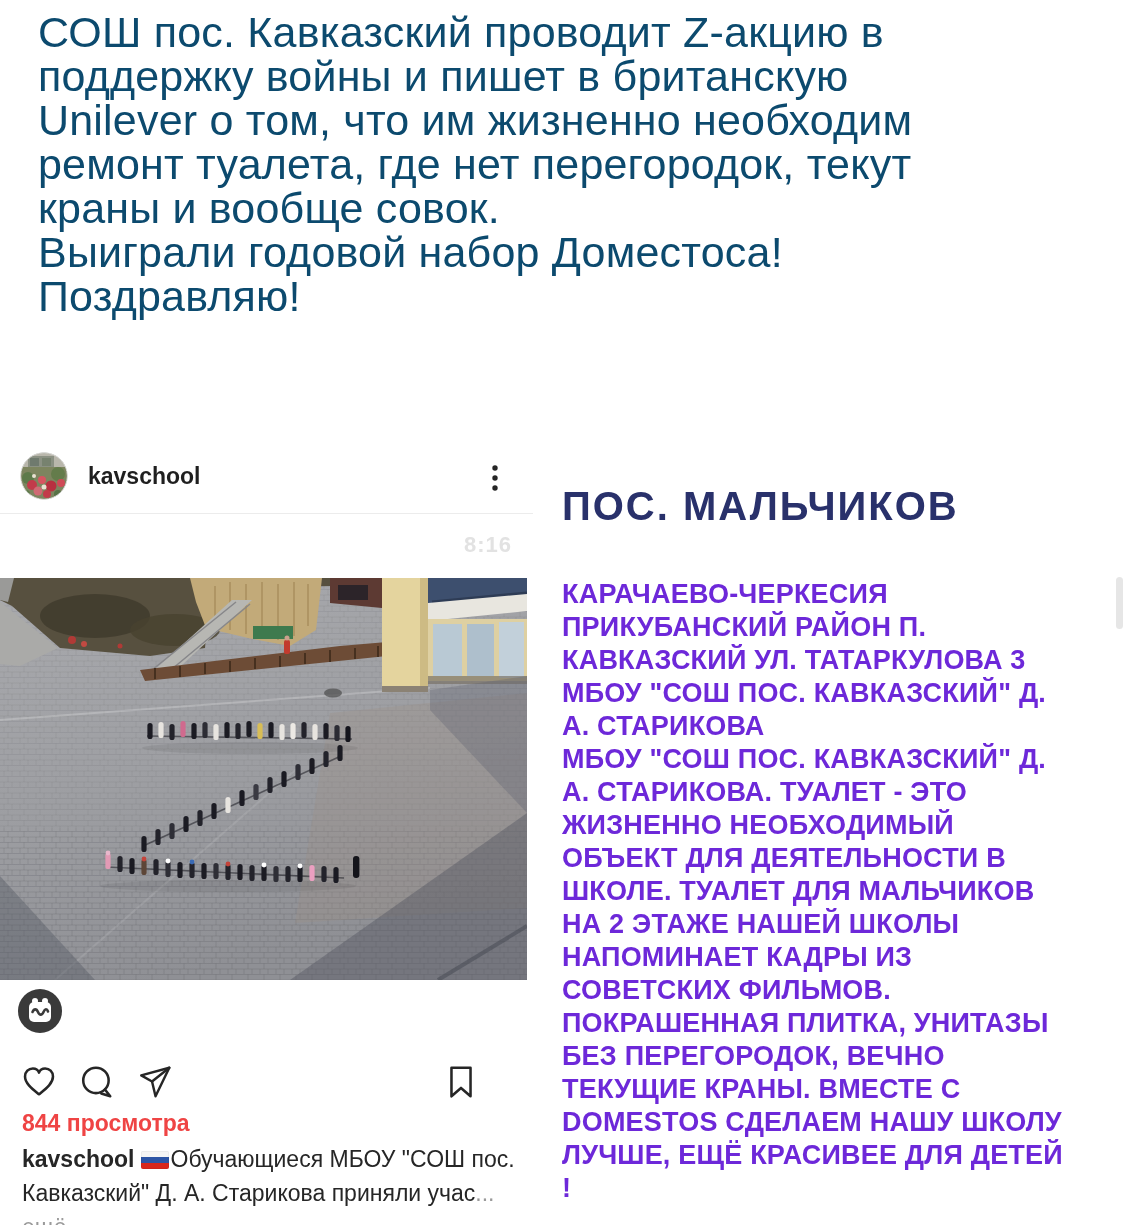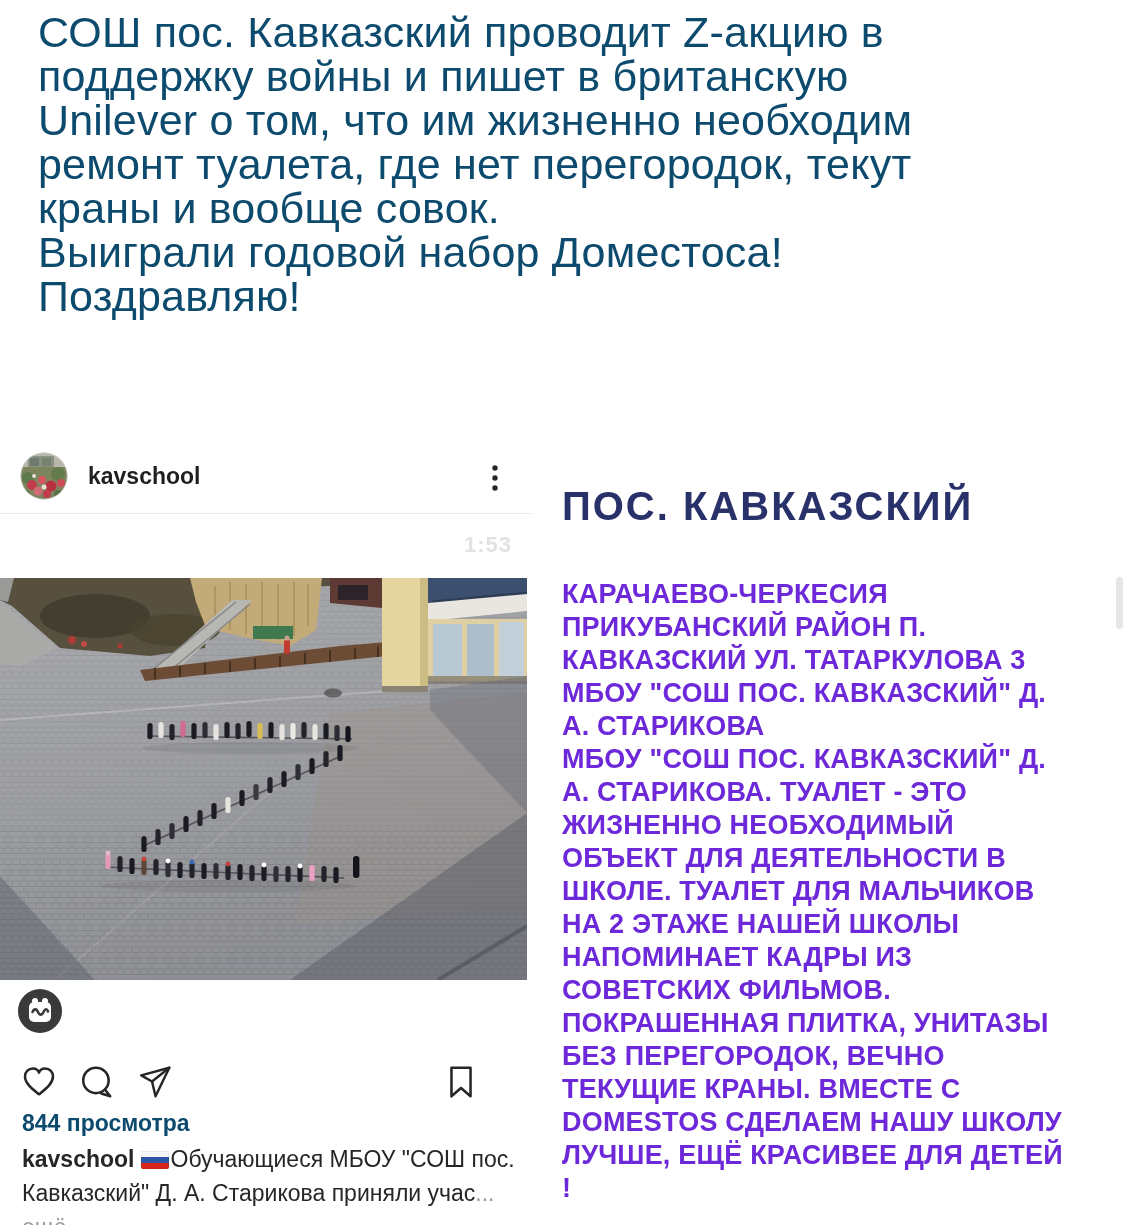--- a/index.html
+++ b/index.html
@@ -29,21 +29,21 @@
   .photo { left:0; top:578px; width:527px; height:402px; display:block; }
   .igtv-badge { left:17px; top:988px; width:46px; height:46px; }
 
   
   .act { top:1064px; width:36px; height:36px; cursor:pointer; }
   .act-like    { left:21px; }
   .act-comment { left:79px; }
   .act-share   { left:137px; }
   .act-save    { left:446px; width:30px; }
 
-  .views { left:22px; top:1110px; font-size:23px; font-weight:700; color:#0c4a6e; }
+  .views { left:22px; top:1110px; font-size:23px; font-weight:700; color:#ef4444; }
   .caption { left:22px; top:1142px; width:512px; font-size:23px; line-height:34px; color:#262626; }
   .caption .cap-user { font-weight:700; margin-right:6px; }
   .caption .flag {
     display:inline-block; width:28px; height:18px; border-radius:2px; vertical-align:-2px;
     background:linear-gradient(180deg,#f5f5f5 0 33%, #2d55a5 33% 66%, #d8261c 66% 100%);
     margin-right:2px; box-shadow:0 0 0 0.5px rgba(0,0,0,.08) inset;
   }
   .caption .cap-text { white-space:pre-line; }
   .caption .cap-more { color:#9a9a9a; cursor:pointer; }
 
@@ -105,21 +105,21 @@
 <div class="abs username">kavschool</div>
 <div class="abs menu-dots">
   <svg width="14" height="28" viewBox="0 0 14 28">
     <circle cx="7" cy="4" r="2.7" fill="#262626"></circle>
     <circle cx="7" cy="14" r="2.7" fill="#262626"></circle>
     <circle cx="7" cy="24" r="2.7" fill="#262626"></circle>
   </svg>
 </div>
 <div class="abs header-divider"></div>
 
-<div class="abs duration">1:53</div>
+<div class="abs duration">8:16</div>
 
 <svg class="abs photo" viewBox="0 0 527 402">
   <defs>
     <linearGradient id="pgrad" x1="0" y1="0" x2="0.3" y2="1">
       <stop offset="0" stop-color="#a9aaae"></stop>
       <stop offset="0.55" stop-color="#9d9ea2"></stop>
       <stop offset="1" stop-color="#8f9095"></stop>
     </linearGradient>
     <pattern id="pav" width="16" height="11" patternUnits="userSpaceOnUse">
       <path d="M0 0.5 H16 M0 6 H16 M8 0.5 V6 M4 6 V11 M12 6 V11" stroke="rgba(40,40,50,0.08)" stroke-width="1" fill="none"></path>
@@ -298,21 +298,21 @@
     <path d="M5 3.5 H23 V30.5 L14 22.6 L5 30.5 Z" fill="none" stroke="#262626" stroke-width="2.4" stroke-linejoin="round"></path>
   </svg>
 </div>
 
 <div class="abs views">844 просмотра</div>
 <div class="abs caption">
   <span class="cap-user">kavschool</span><span class="flag"></span><span class="cap-text">Обучающиеся МБОУ "СОШ пос.
 Кавказский" Д. А. Старикова приняли учас</span><span class="cap-more">... ещё</span>
 </div>
 
-<div class="abs flyer-title">ПОС. КАВКАЗСКИЙ</div>
+<div class="abs flyer-title">ПОС. МАЛЬЧИКОВ</div>
 <div class="abs flyer-body">КАРАЧАЕВО-ЧЕРКЕСИЯ
 ПРИКУБАНСКИЙ РАЙОН П.
 КАВКАЗСКИЙ УЛ. ТАТАРКУЛОВА 3
 МБОУ "СОШ ПОС. КАВКАЗСКИЙ" Д.
 А. СТАРИКОВА
 МБОУ "СОШ ПОС. КАВКАЗСКИЙ" Д.
 А. СТАРИКОВА. ТУАЛЕТ - ЭТО
 ЖИЗНЕННО НЕОБХОДИМЫЙ
 ОБЪЕКТ ДЛЯ ДЕЯТЕЛЬНОСТИ В
 ШКОЛЕ. ТУАЛЕТ ДЛЯ МАЛЬЧИКОВ

